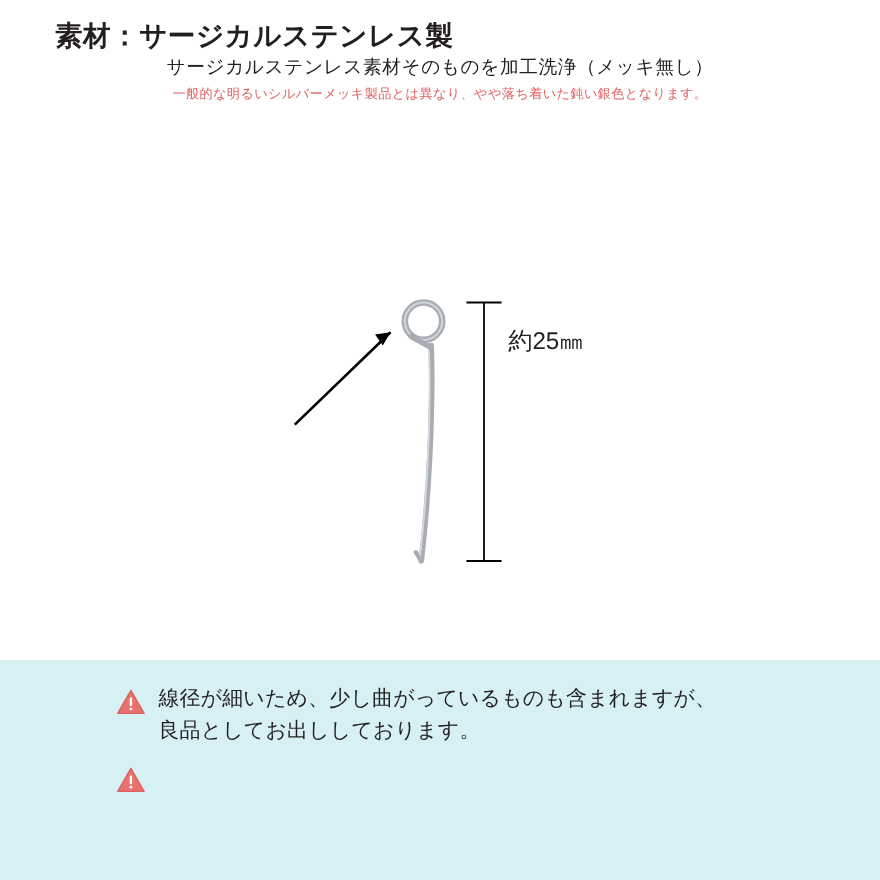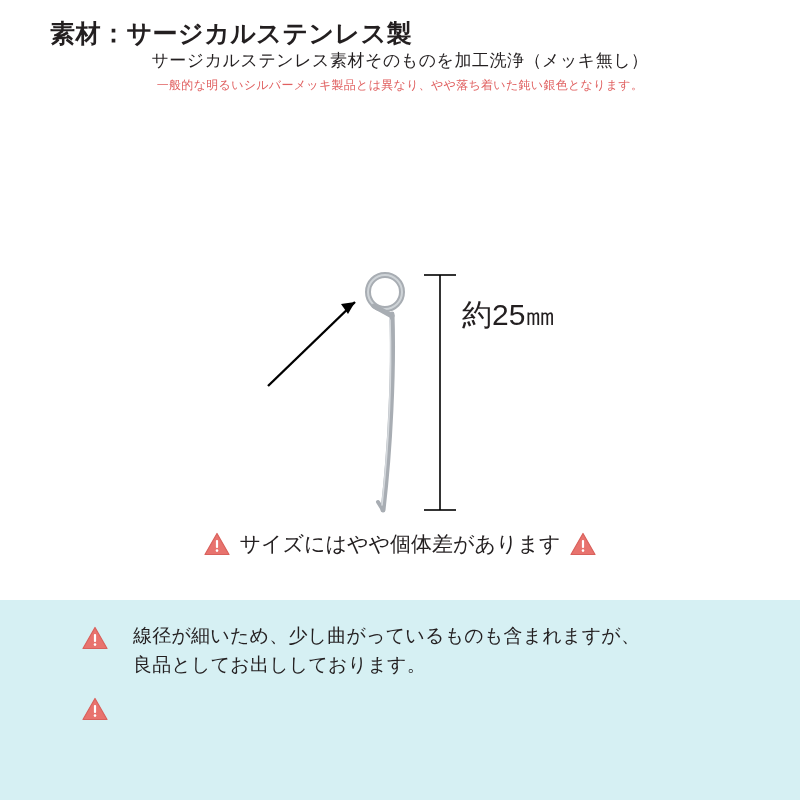--- a/index.html
+++ b/index.html
@@ -79,21 +79,21 @@
     white-space: nowrap;
   }
   .callout .line2 {
     padding-left: 26px;
   }
 
   .dim-label {
     position: absolute;
     left: 462px;
     top: 175px;
-    font-size: 30px;
+    font-size: 22px;
     color: #231f20;
     white-space: nowrap;
   }
 
   
   .warn-line {
     position: absolute;
     top: 530px;
     left: 0;
     width: 800px;
@@ -119,22 +119,22 @@
     position: absolute;
     left: 0;
     top: 600px;
     width: 800px;
     height: 200px;
     background: #d6f0f3;
   }
   .note-row {
     display: flex;
     align-items: flex-start;
-    gap: 25px;
-    padding-left: 82px;
+    gap: 12px;
+    padding-left: 106px;
     padding-right: 40px;
   }
   .note-row.first { padding-top: 22px; }
   .note-row.second { padding-top: 14px; }
   .note-text {
     font-size: 19px;
     line-height: 1.5;
     color: #231f20;
     letter-spacing: 0.2px;
   }
@@ -178,37 +178,20 @@
         <line x1="440" y1="155" x2="440" y2="390" stroke="#000000" stroke-width="1.6"></line>
         <line x1="424" y1="155" x2="456" y2="155" stroke="#000000" stroke-width="1.6"></line>
         <line x1="424" y1="390" x2="456" y2="390" stroke="#000000" stroke-width="1.6"></line>
       </g>
     </svg>
 
 
     <div class="dim-label">約25㎜</div>
   </div>
 
-  <div class="warn-line">
-    <span class="tri">
-      <svg width="26" height="24" viewBox="0 0 26 24">
-        <polygon points="13,1.5 25,22.5 1,22.5" fill="#e8736e" stroke="#d9615c" stroke-width="1.2" stroke-linejoin="round"></polygon>
-        <rect x="11.9" y="8" width="2.2" height="8" rx="1" fill="#ffffff"></rect>
-        <circle cx="13" cy="18.6" r="1.3" fill="#ffffff"></circle>
-      </svg>
-    </span>
-    <span>サイズにはやや個体差があります</span>
-    <span class="tri">
-      <svg width="26" height="24" viewBox="0 0 26 24">
-        <polygon points="13,1.5 25,22.5 1,22.5" fill="#e8736e" stroke="#d9615c" stroke-width="1.2" stroke-linejoin="round"></polygon>
-        <rect x="11.9" y="8" width="2.2" height="8" rx="1" fill="#ffffff"></rect>
-        <circle cx="13" cy="18.6" r="1.3" fill="#ffffff"></circle>
-      </svg>
-    </span>
-  </div>
 
   <div class="bottom-panel">
 
     <div class="note-row first">
       <span class="tri note-tri">
         <svg width="26" height="24" viewBox="0 0 26 24">
           <polygon points="13,1.5 25,22.5 1,22.5" fill="#e8736e" stroke="#d9615c" stroke-width="1.2" stroke-linejoin="round"></polygon>
           <rect x="11.9" y="8" width="2.2" height="8" rx="1" fill="#ffffff"></rect>
           <circle cx="13" cy="18.6" r="1.3" fill="#ffffff"></circle>
         </svg>

